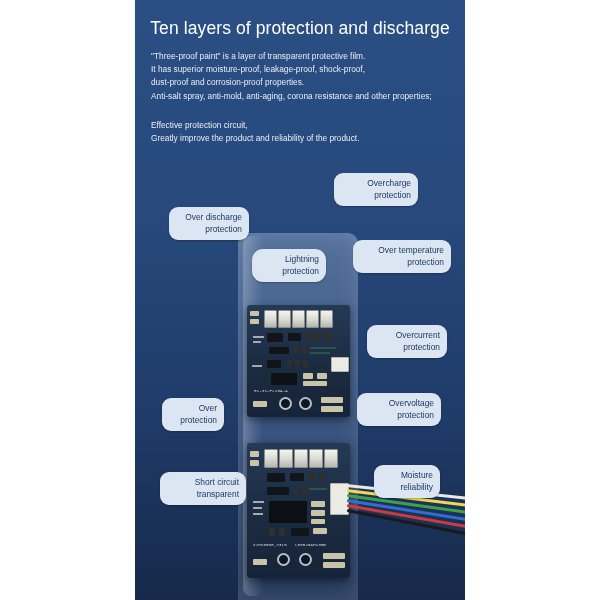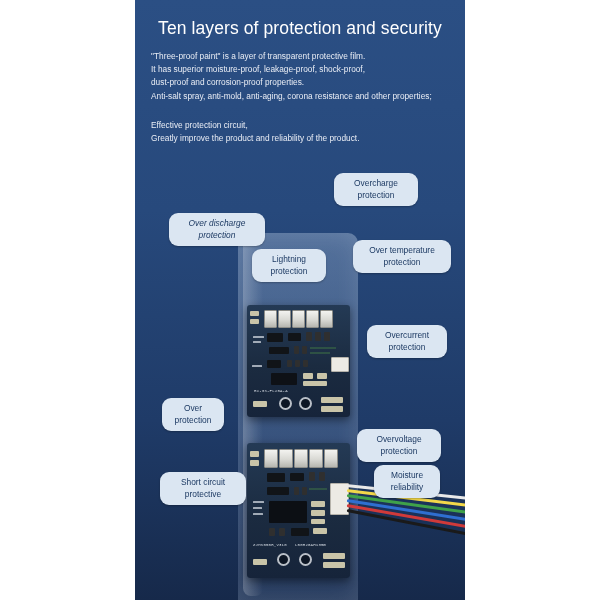--- a/index.html
+++ b/index.html
@@ -91,21 +91,21 @@
   }
 
   
   .bubble {
     position: absolute;
     background: #dbe6f2;
     color: #1d3a63;
     border-radius: 9px;
     font-size: 8.4px;
     line-height: 11.5px;
-    text-align: center;
+    text-align: right;
     padding: 5px 7px;
     box-sizing: border-box;
     white-space: pre-line;
     box-shadow: 0 1px 2px rgba(0,0,0,0.25);
   }
 
   
   .board {
     position: absolute;
     background: linear-gradient(180deg, #243a55 0%, #1b2b40 55%, #16243a 100%);
@@ -190,21 +190,21 @@
 </head>
 <body>
 
 <div id="page">
 
   <div class="gutter-left"></div>
   <div class="gutter-right"></div>
 
   <div class="panel">
 
-    <div class="title">Ten layers of protection and security</div>
+    <div class="title">Ten layers of protection and discharge</div>
     <div class="body-text">"Three-proof paint" is a layer of transparent protective film.
 It has superior moisture-proof, leakage-proof, shock-proof,
 dust-proof and corrosion-proof properties.
 Anti-salt spray, anti-mold, anti-aging, corona resistance and other properties;</div>
     <div class="body-text2">Effective protection circuit,
 Greatly improve the product and reliability of the product.</div>
 
     <div class="glass"></div>
     <div class="glass-hi"></div>
 
@@ -308,39 +308,39 @@
     <div class="wire" style="left:212px; top:484px; width:125px; background:#e9e9e9; transform: rotate(6deg); transform-origin: left center;"></div>
     <div class="wire" style="left:212px; top:489px; width:125px; background:#f2d84a; transform: rotate(7deg); transform-origin: left center;"></div>
     <div class="wire" style="left:212px; top:494px; width:125px; background:#3fa24a; transform: rotate(8deg); transform-origin: left center;"></div>
     <div class="wire" style="left:212px; top:499px; width:125px; background:#2f6fd0; transform: rotate(9deg); transform-origin: left center;"></div>
     <div class="wire" style="left:212px; top:504px; width:125px; background:#d03a3a; transform: rotate(10deg); transform-origin: left center;"></div>
     <div class="wire" style="left:212px; top:509px; width:125px; background:#1a1a1a; transform: rotate(11deg); transform-origin: left center;"></div>
 
     <div class="bubble" style="left:199px; top:173px; width:84px;">Overcharge
 protection</div>
 
-    <div class="bubble" style="left:34px; top:213px; width:96px;font-style:italic;">Over discharge
-protection</div>
-
-    <div class="bubble" style="left:117px; top:249px; width:74px;">Lightning
+    <div class="bubble" style="left:34px; top:207px; width:80px;">Over discharge
+protection</div>
+
+    <div class="bubble" style="left:117px; top:249px; width:74px;border-radius:11px;">Lightning
 protection</div>
 
     <div class="bubble" style="left:218px; top:240px; width:98px;">Over temperature
 protection</div>
 
 
     <div class="bubble" style="left:232px; top:325px; width:80px;">Overcurrent
 protection</div>
 
     <div class="bubble" style="left:27px; top:398px; width:62px;">Over
 protection</div>
 
-    <div class="bubble" style="left:222px; top:393px; width:84px;margin-top:36px;">Overvoltage
+    <div class="bubble" style="left:222px; top:393px; width:84px;">Overvoltage
 protection</div>
 
     <div class="bubble" style="left:25px; top:472px; width:86px;">Short circuit
-protective</div>
+transparent</div>
 
     <div class="bubble" style="left:239px; top:465px; width:66px;">Moisture
 reliability</div>
 
   </div>
 </div>
 
 </body></html>

